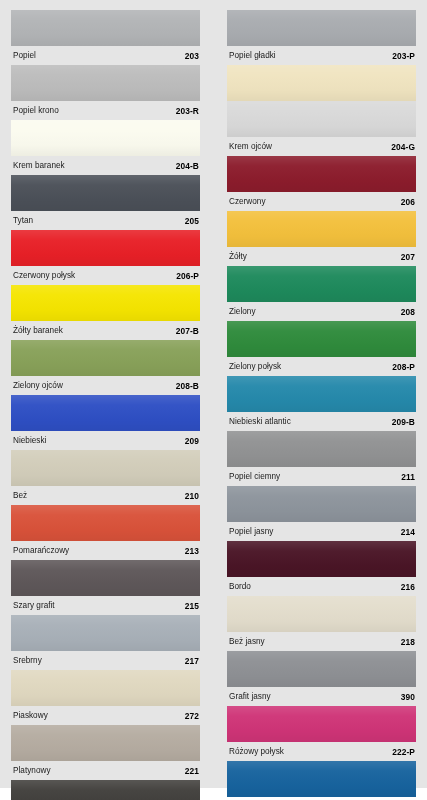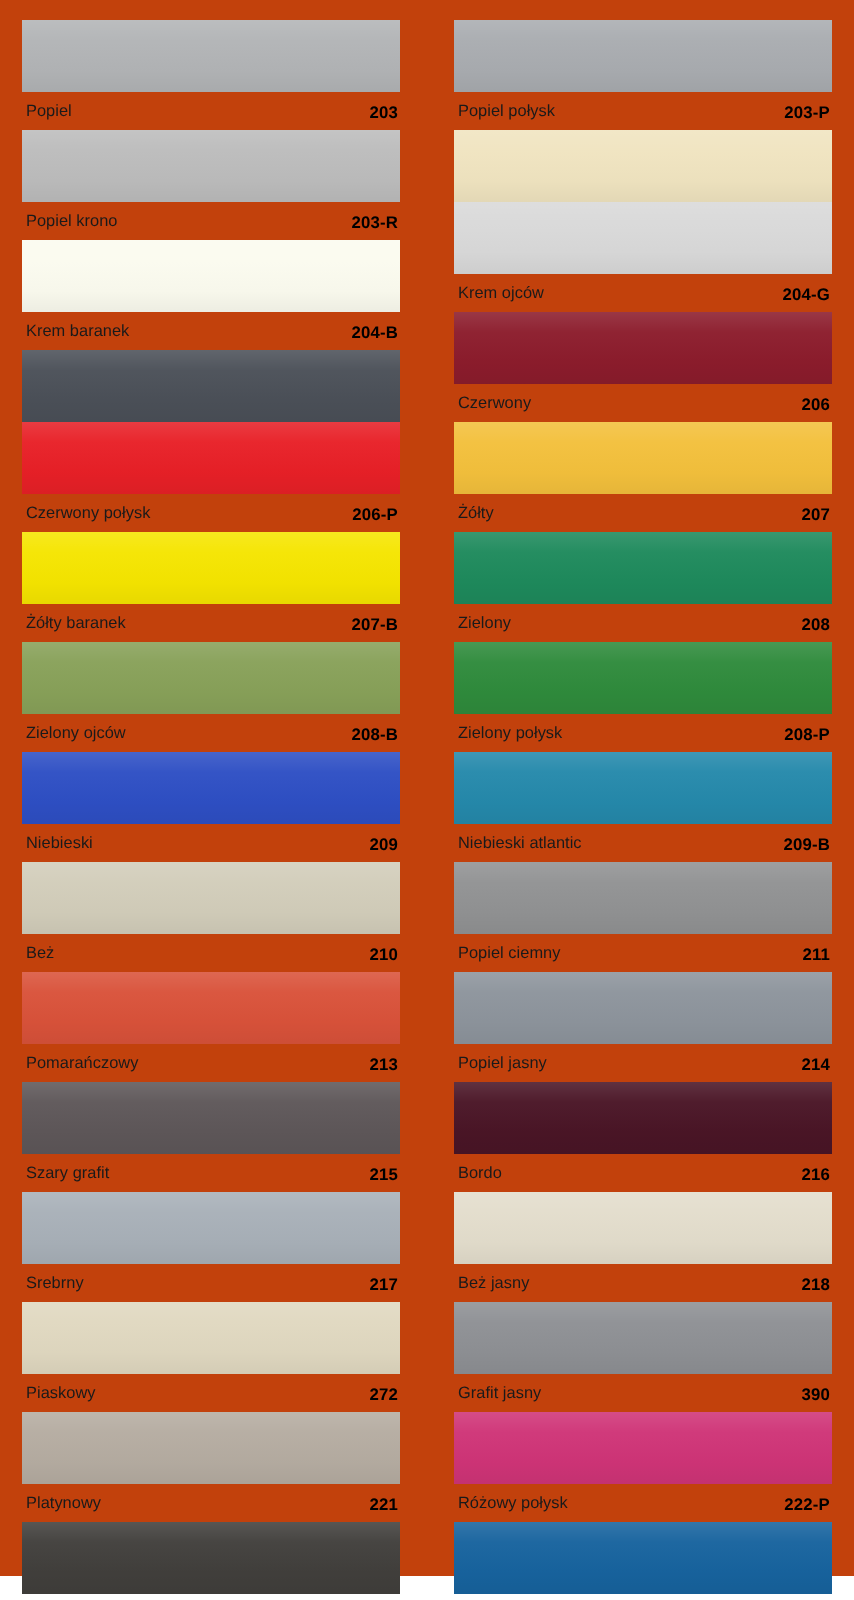--- a/index.html
+++ b/index.html
@@ -11,21 +11,21 @@
   body {
     width: 427px;
     height: 800px;
     font-family: "Liberation Sans", sans-serif;
     -webkit-font-smoothing: antialiased;
   }
   #palette-sheet {
     position: relative;
     width: 427px;
     height: 788px;
-    background: #c2410c;
+    background: #e5e5e5;
     box-sizing: border-box;
     padding: 10px 11px 8px 11px;
     display: flex;
     flex-direction: row;
     justify-content: space-between;
   }
   .palette-column {
     width: 189px;
     display: flex;
     flex-direction: column;
@@ -103,20 +103,24 @@
   <div class="swatch-row">
     <div class="swatch-chip" style="background-color: rgb(251, 251, 239);"></div>
     <div class="swatch-caption">
       <span class="swatch-name">Krem baranek</span>
       <span class="swatch-code">204-B</span>
     </div>
   </div>
 
   <div class="swatch-row">
     <div class="swatch-chip" style="background-color: rgb(75, 80, 88);"></div>
+    <div class="swatch-caption">
+      <span class="swatch-name">Tytan</span>
+      <span class="swatch-code">205</span>
+    </div>
   </div>
 
   <div class="swatch-row">
     <div class="swatch-chip" style="background-color: rgb(232, 32, 39);"></div>
     <div class="swatch-caption">
       <span class="swatch-name">Czerwony połysk</span>
       <span class="swatch-code">206-P</span>
     </div>
   </div>
 
@@ -194,21 +198,21 @@
 
   <div class="swatch-row">
     <div class="swatch-chip" style="background-color: rgb(65, 63, 60);"></div>
 
   </div>
 </div>
   <div class="palette-column" id="col-right">
   <div class="swatch-row">
     <div class="swatch-chip" style="background-color: rgb(169, 172, 176);"></div>
     <div class="swatch-caption">
-      <span class="swatch-name">Popiel połysk</span>
+      <span class="swatch-name">Popiel gładki</span>
       <span class="swatch-code">203-P</span>
     </div>
   </div>
 
   <div class="swatch-row">
     <div class="swatch-chip" style="background-color: rgb(240, 228, 192);"></div>
   </div>
 
   <div class="swatch-row">
     <div class="swatch-chip" style="background-color: rgb(217, 217, 217);"></div>

